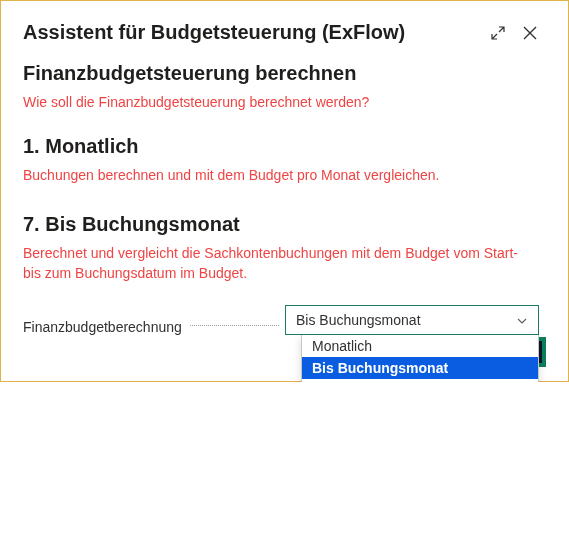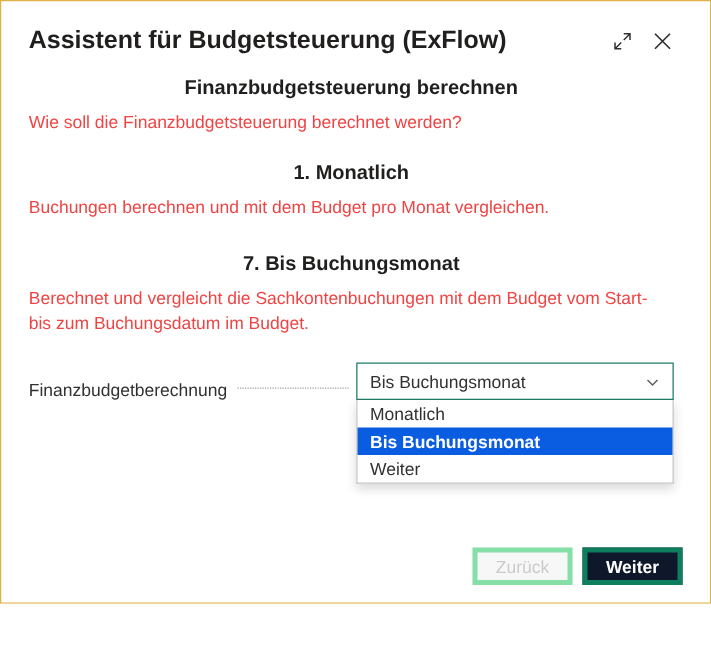--- a/index.html
+++ b/index.html
@@ -5,21 +5,21 @@
   * { box-sizing: border-box; }
   html, body { margin: 0; padding: 0; }
   body {
     font-family: "Segoe UI", Arial, sans-serif;
     font-size: 14px;
     color: #323130;
     background: #fff;
   }
   .dialog {
     width: 569px;
-    height: 483px;
+    height: 382px;
     border: 1px solid #e0b24a;
     background: #fff;
     position: relative;
     padding: 20px 29px 0 22px;
   }
   .header {
     display: flex;
     align-items: center;
     margin-bottom: 18px;
   }
@@ -34,24 +34,23 @@
     height: 18px;
     margin-left: 14px;
     cursor: pointer;
     display: flex;
     align-items: center;
     justify-content: center;
   }
   .hdr-icon svg { stroke: #323130; fill: none; }
   .subheading {
     font-weight: 600;
-    font-size: 16px;
+    font-size: 20px;
     margin-bottom: 8px;
     color: #201f1e;
-    text-align: center;
   }
   .para {
     font-size: 14px;
     line-height: 1.4;
     color: #ef4444;
     margin-bottom: 28px;
   }
   .para.tight { margin-bottom: 22px; }
   .field-row {
     display: flex;
@@ -77,21 +76,21 @@
     font-size: 14px;
     background: #fff;
     cursor: pointer;
     justify-content: space-between;
   }
   .chev { width: 12px; height: 12px; }
   .chev svg { stroke:#605e5c; fill:none; }
   .dropdown {
     position: absolute;
     top: 30px;
-    left: 0;
+    left: 16px;
     right: 0;
     background:#fff;
     border:1px solid #c8c6c4;
     border-top:none;
     box-shadow: 0 4px 8px rgba(0,0,0,0.15);
     z-index: 10;
   }
   .dd-item {
     padding: 3px 10px;
     font-size: 14px;

